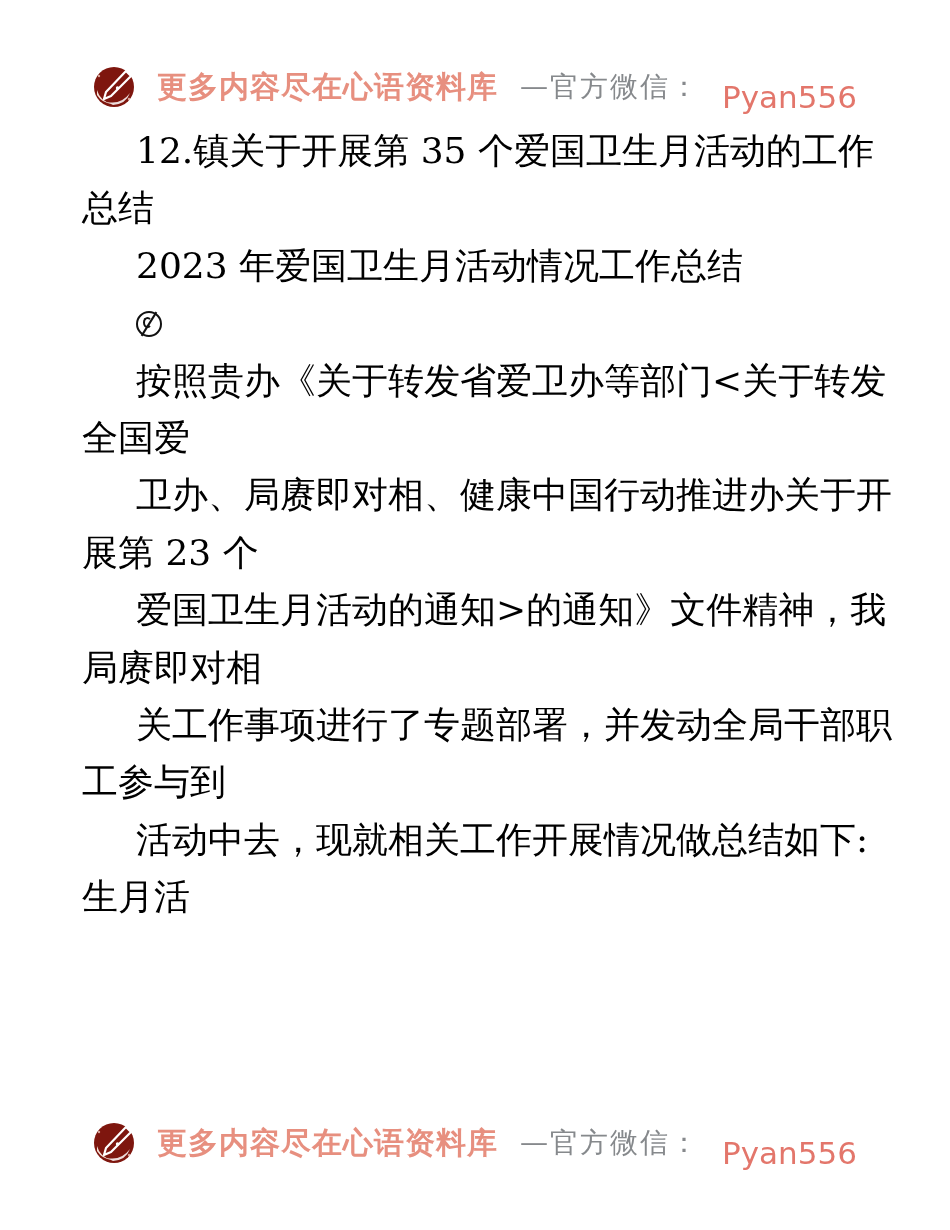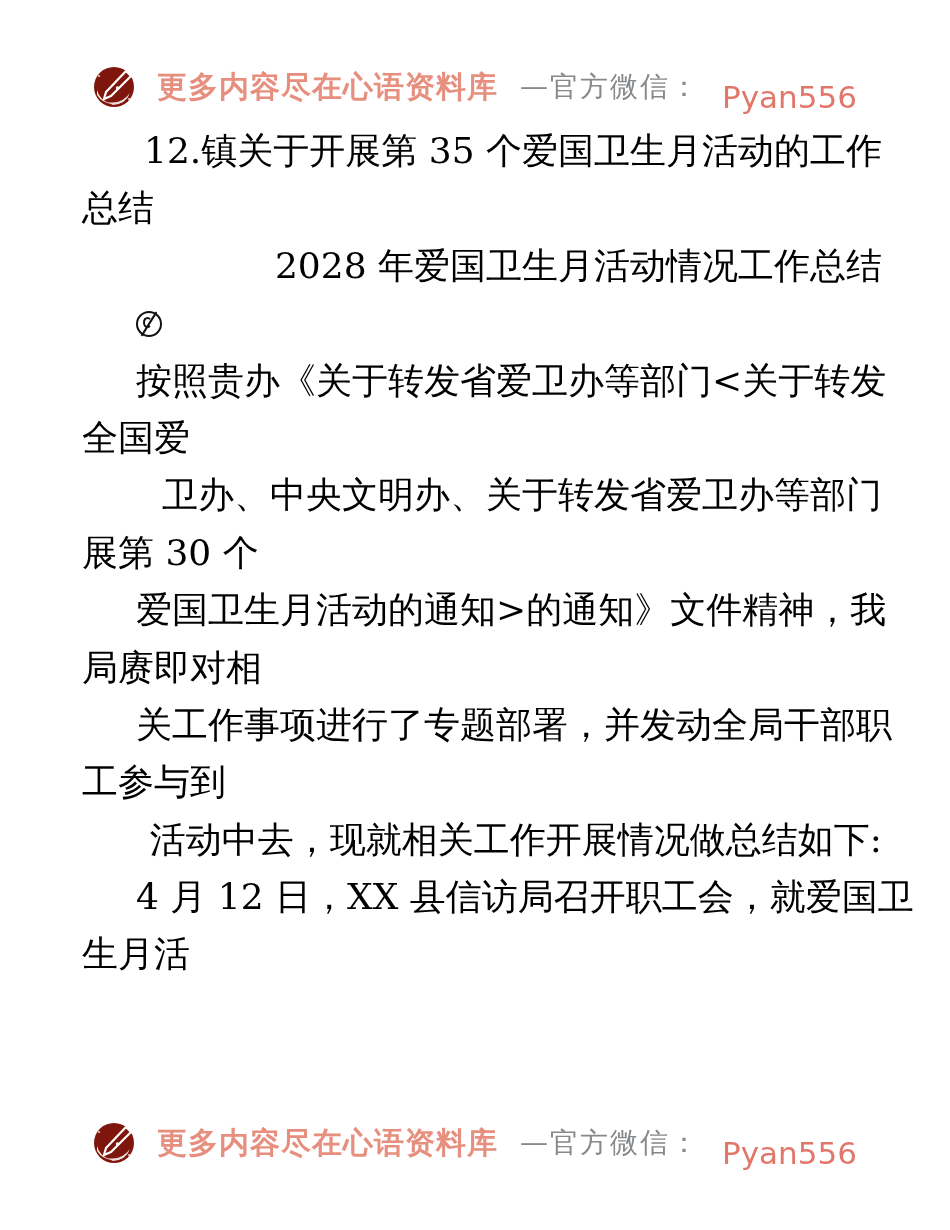--- a/index.html
+++ b/index.html
@@ -52,21 +52,21 @@
     top: 122px;
     width: 800px;
   }
   .line {
     height: 57.4px;
     line-height: 57.4px;
     font-size: 36px;
     color: #000000;
     white-space: nowrap;
   }
-  .line.indent { padding-left: 54px; text-align: right; }
+  .line.indent { padding-left: 54px; }
 
   
   .symbol-line { display: flex; align-items: center; }
   .circ-sym {
     position: relative;
     display: inline-block;
     width: 22px;
     height: 22px;
     border: 2px solid #111;
     border-radius: 50%;
@@ -112,37 +112,36 @@
       </svg>
     </span>
     <span class="wm-main">更多内容尽在心语资料库</span>
     <span class="wm-label">—官方微信：</span>
     <span class="wm-id">Pyan556</span>
   </div>
 
   <div class="doc-body">
     <div class="line indent">12.镇关于开展第 35 个爱国卫生月活动的工作</div>
     <div class="line">总结</div>
-    <div class="line indent">2028 年爱国卫生月活动情况工作总结</div>
+    <div class="line indent">2023 年爱国卫生月活动情况工作总结</div>
     <div class="line indent symbol-line">
       <span class="circ-sym">
         <span class="c-arc"></span>
           <span class="slash"></span>
       </span>
     </div>
     <div class="line indent">按照贵办《关于转发省爱卫办等部门&lt;关于转发</div>
     <div class="line">全国爱</div>
-    <div class="line indent">卫办、中央文明办、关于转发省爱卫办等部门</div>
-    <div class="line">展第 30 个</div>
+    <div class="line indent">卫办、局赓即对相、健康中国行动推进办关于开</div>
+    <div class="line">展第 23 个</div>
     <div class="line indent">爱国卫生月活动的通知&gt;的通知》文件精神，我</div>
     <div class="line">局赓即对相</div>
     <div class="line indent">关工作事项进行了专题部署，并发动全局干部职</div>
     <div class="line">工参与到</div>
     <div class="line indent">活动中去，现就相关工作开展情况做总结如下:</div>
-    <div class="line indent">4 月 12 日，XX 县信访局召开职工会，就爱国卫</div>
     <div class="line">生月活</div>
   </div>
 
   <div class="watermark footer">
     <span class="logo-wrap">
       <svg width="42" height="42" viewBox="0 0 42 42" aria-hidden="true">
         <circle cx="21" cy="21" r="20" fill="#7e160e"></circle>
         <path d="M4 24 Q7 35 19 38 Q9 37 4 29 Z" fill="#f6e2d8"></path>
         <path d="M14 36 Q28 39 37 27 Q33 38 20 39 Z" fill="#ffffff" opacity="0.85"></path>
         <path d="M33 5 L38 10 L18 30 L11 33 L13 26 Z" fill="#7e160e" stroke="#ffffff" stroke-width="2.2" stroke-linejoin="round"></path>

